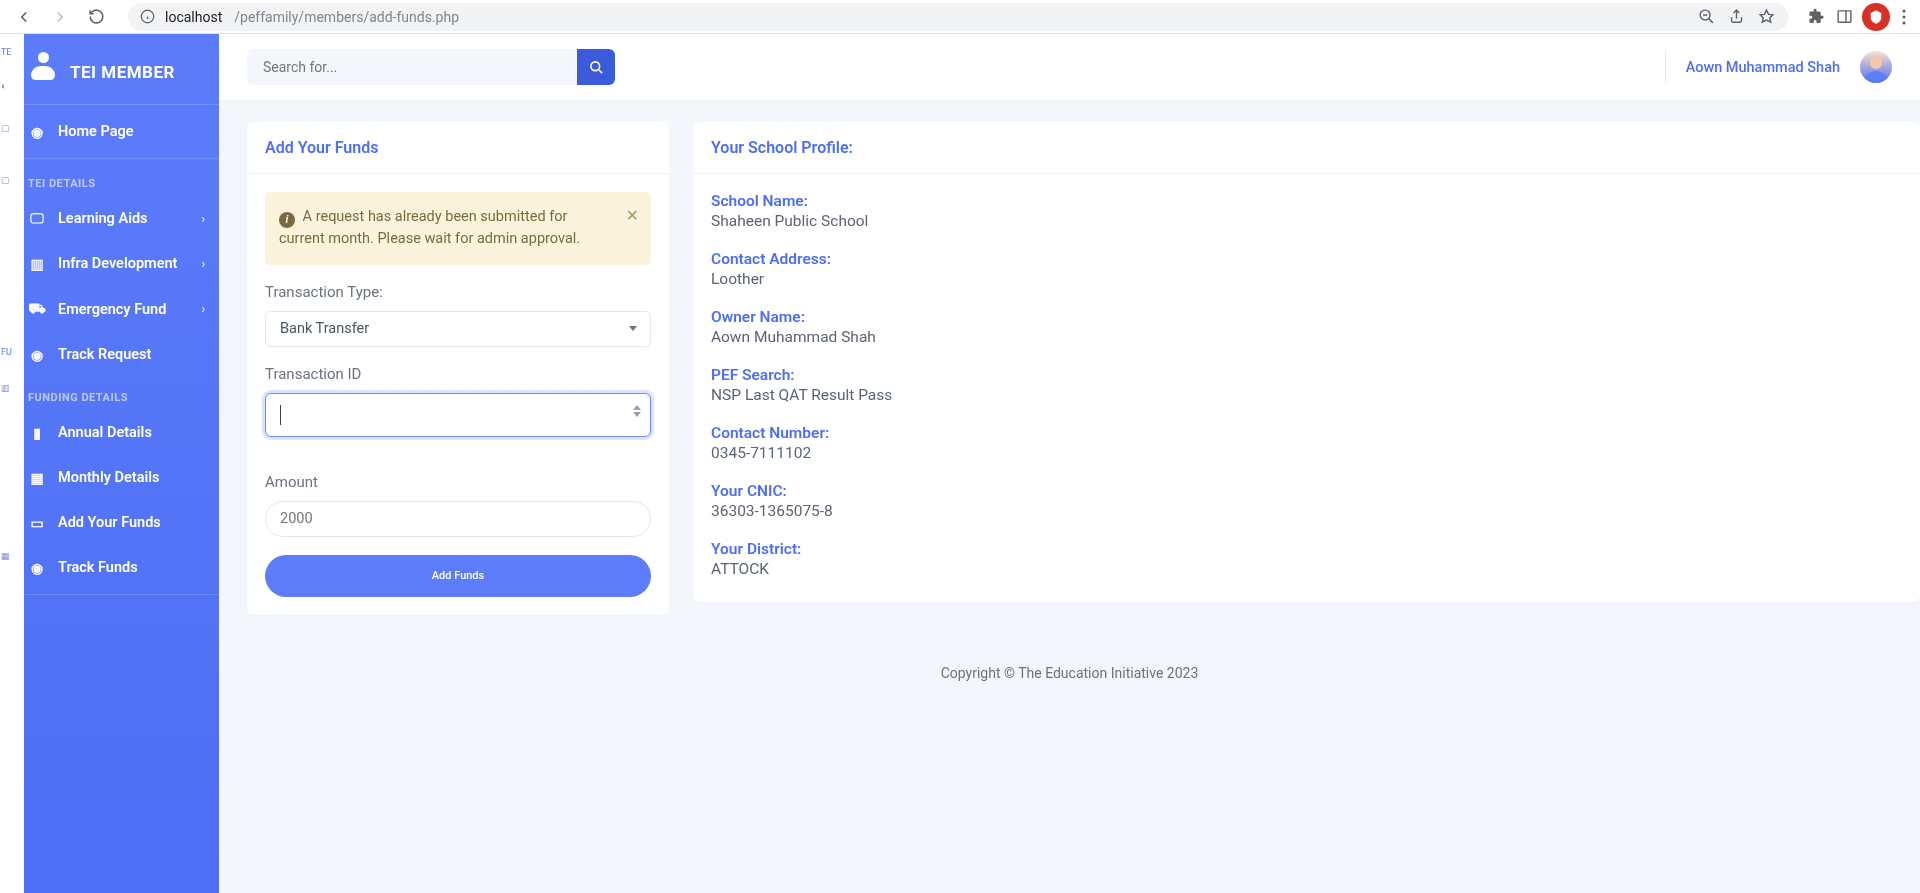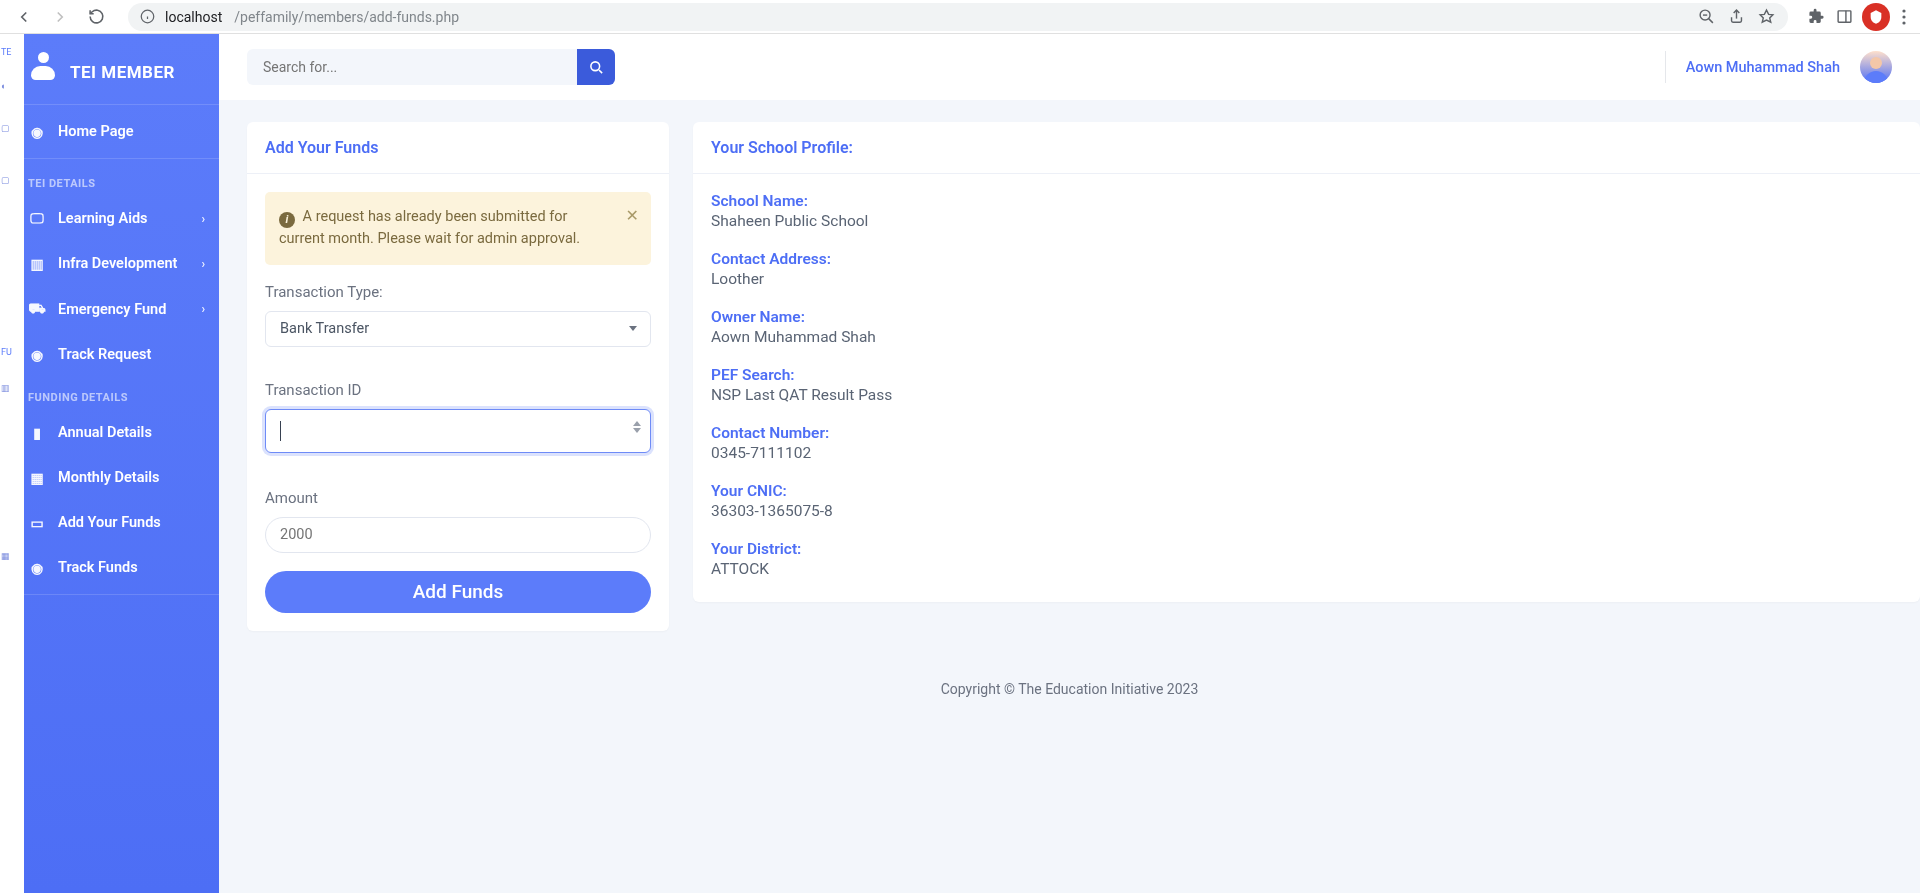--- a/index.html
+++ b/index.html
@@ -52,31 +52,31 @@
 .card-body { padding: 18px; }
 
 .alert { background: #fcf3dc; border-radius: 5px; padding: 14px 40px 14px 14px; color: #7a6a3f; font-size: 14.5px; line-height: 1.55; position: relative; margin-bottom: 18px; }
 .alert .info-icon { display: inline-flex; width: 16px; height: 16px; border-radius: 50%; background: #7a6a3f; color: #fcf3dc; align-items: center; justify-content: center; font-size: 11px; font-weight: 700; font-style: italic; margin-right: 4px; vertical-align: -2px;}
 .alert-close { position: absolute; top: 12px; right: 12px; color: #a89968; cursor: pointer; font-size: 16px; }
 
 .form-label { font-size: 15px; color: #6b7280; margin-bottom: 10px; display: block; }
 .form-control { width: 100%; height: 36px; border: 1px solid #e2e6ef; border-radius: 6px; padding: 0 14px; font-size: 14.5px; color: #4b5563; background: #fff; outline: none; margin-bottom: 18px; appearance: none; position: relative; }
 .select-wrap { position: relative; margin-bottom: 18px; }
 .select-wrap::after { content: ""; position: absolute; right: 14px; top: 15px; width: 0; height: 0; border-left: 4px solid transparent; border-right: 4px solid transparent; border-top: 5px solid #6b7280; pointer-events: none; }
-.select-wrap .form-control { margin-bottom: 16px; }
+.select-wrap .form-control { margin-bottom: 0; }
 .number-wrap { position: relative; margin-bottom: 18px; }
 .number-spin { position: absolute; right: 10px; top: 8px; display: flex; flex-direction: column; gap: 2px; pointer-events:none;}
 .number-spin span { width: 0; height: 0; border-left: 4px solid transparent; border-right: 4px solid transparent; }
 .number-spin .up { border-bottom: 5px solid #9aa0ab; }
 .number-spin .down { border-top: 5px solid #9aa0ab; }
 .focused { border: 1px solid #6e8bf7; box-shadow: 0 0 0 3px rgba(110,139,247,.25); height: 44px; }
 .focused-wrap .number-spin { top: 12px; }
 .cursor-bar { position:absolute; left:15px; top:12px; width:1px; height:20px; background:#374151;}
 
-.submit-btn { width: 100%; height: 42px; background: #5c7cfa; color: #fff; border: none; border-radius: 22px; font-size: 19px; font-weight: 500; cursor: pointer; }
+.submit-btn { width: 100%; height: 42px; background: #5c7cfa; color: #fff; border: none; border-radius: 22px; font-size: 11px; font-weight: 500; cursor: pointer; }
 
 .profile-row { margin-bottom: 20px; }
 .profile-label { color: #4d6ef5; font-size: 15.5px; font-weight: 600; margin-bottom: 2px; }
 .profile-value { color: #5a6474; font-size: 15.5px; }
 
 .footer { text-align: center; padding: 28px 0 40px 0; color: #6b7280; font-size: 14px; }
 
 svg { display: block; }
 </style>
 </head>

